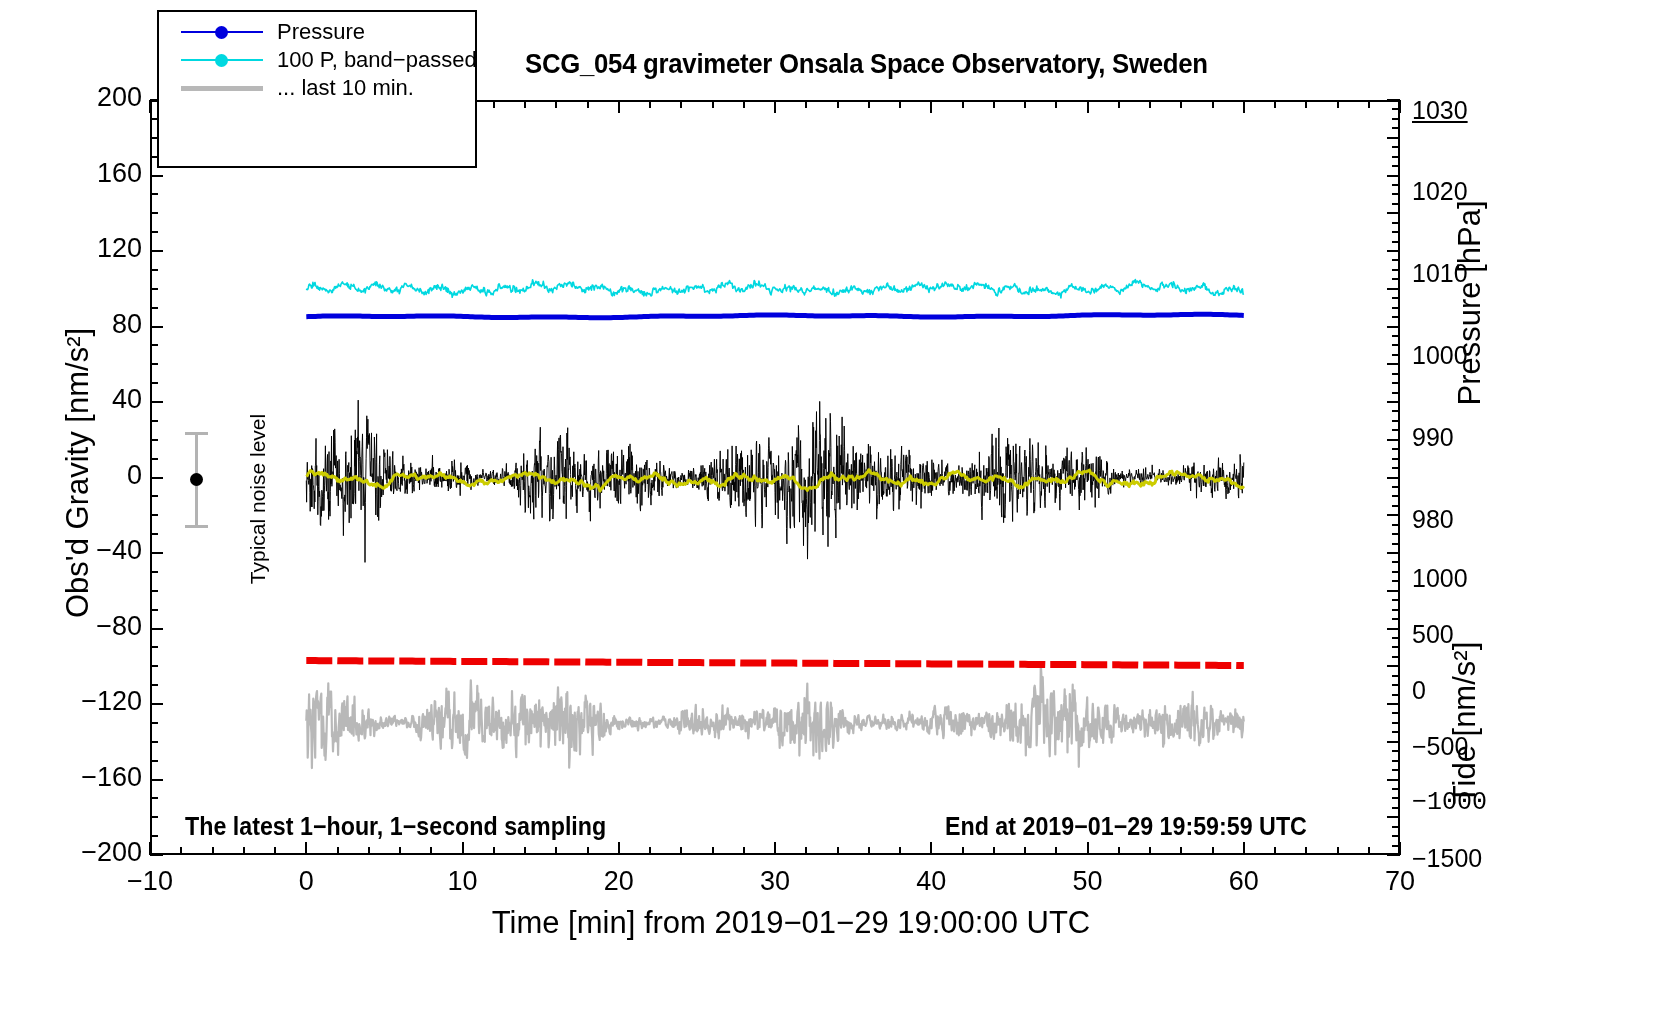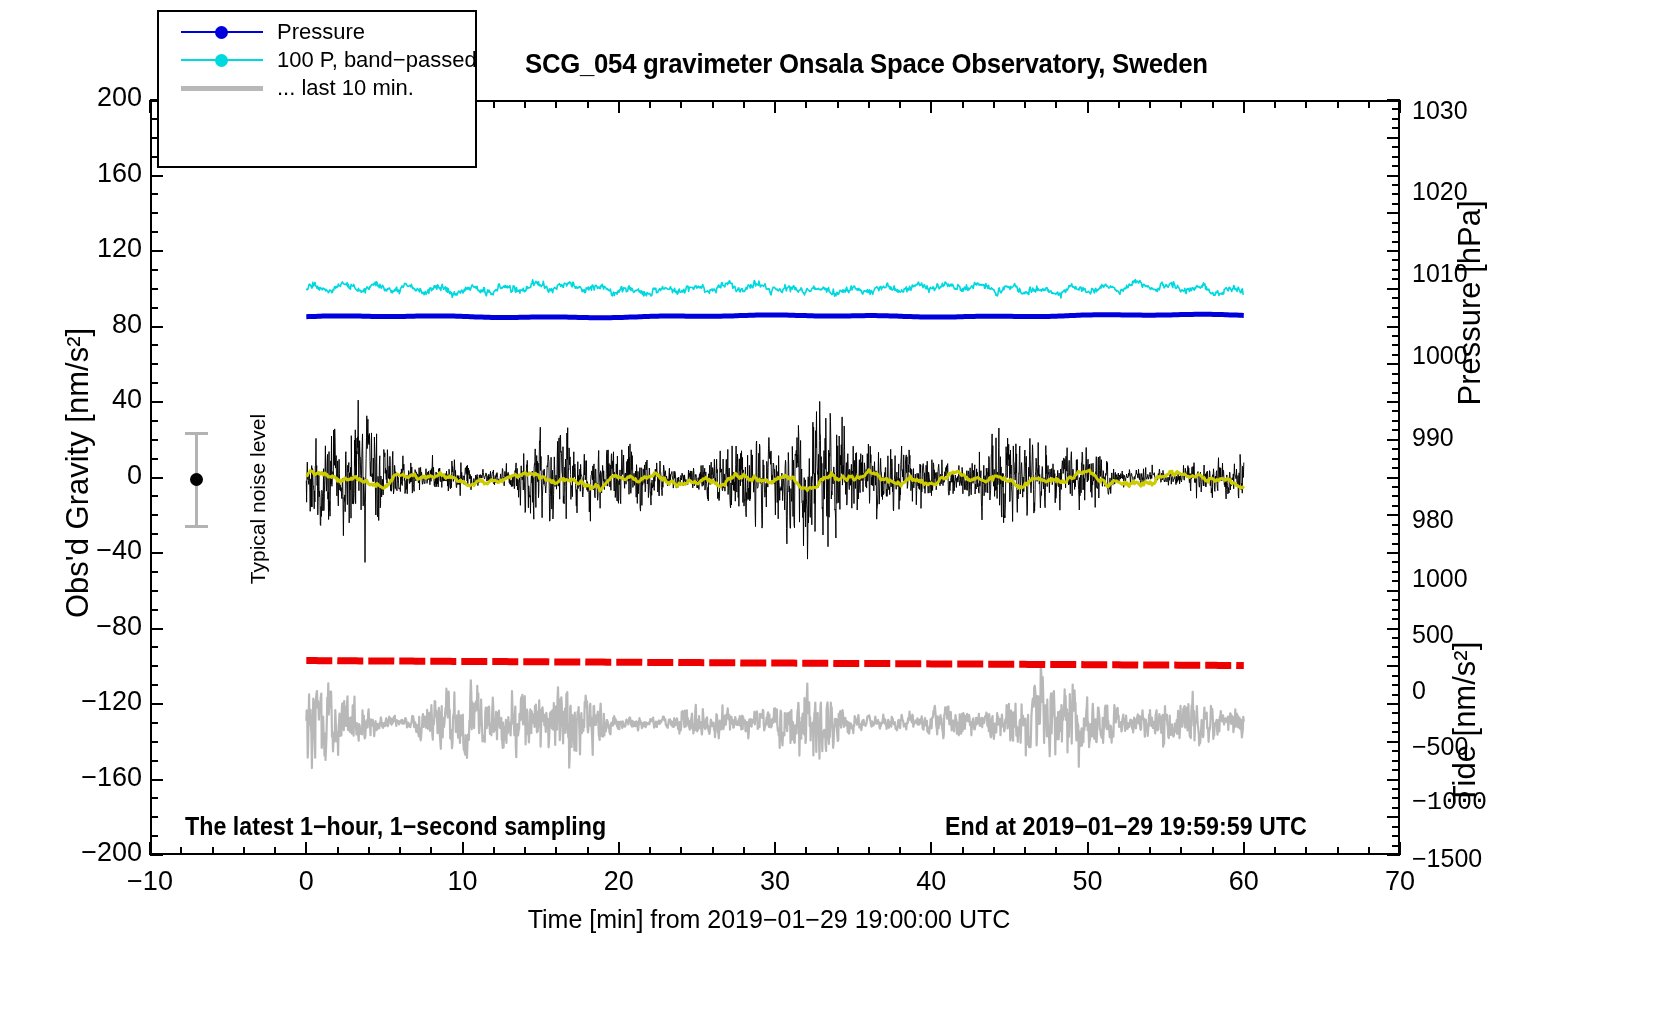--- a/index.html
+++ b/index.html
@@ -28,22 +28,22 @@
     position:absolute;left:1255px;top:285px;width:430px;text-align:center;
     transform:rotate(-90deg);transform-origin:center center;
     font-size:31px;color:#000;white-space:nowrap;
   }
   #ylabel-r2{
     position:absolute;left:1265px;top:705px;width:400px;text-align:center;
     transform:rotate(-90deg);transform-origin:center center;
     font-size:31px;color:#000;white-space:nowrap;
   }
   #xlabel{
-    position:absolute;left:144px;top:905px;width:1250px;text-align:center;
-    font-size:25px;color:#000;white-space:nowrap;
+    position:absolute;left:166px;top:905px;width:1250px;text-align:center;
+    font-size:31px;color:#000;white-space:nowrap;
   }
 
   
   .ytick-left{
     position:absolute;right:1518px;width:150px;text-align:right;
     font-size:27px;color:#000;white-space:nowrap;
   }
   .ytick-r1,.ytick-r2{
     position:absolute;left:1412px;width:110px;text-align:left;
     font-size:25px;color:#000;white-space:nowrap;
@@ -340,21 +340,21 @@
       <div class="ytick-left" style="top: 308.5px;">80</div>
       <div class="ytick-left" style="top: 384px;">40</div>
       <div class="ytick-left" style="top: 459.5px;">0</div>
       <div class="ytick-left" style="top: 535px;">−40</div>
       <div class="ytick-left" style="top: 610.5px;">−80</div>
       <div class="ytick-left" style="top: 686px;">−120</div>
       <div class="ytick-left" style="top: 761.5px;">−160</div>
       <div class="ytick-left" style="top: 837px;">−200</div>
     </div>
   <div id="ytick-labels-r1">
-      <div class="ytick-r1" style="top: 95.5833px;">1030</div>
+      <div class="ytick-r1" style="top: 95.5833px; text-decoration: underline;">1030</div>
       <div class="ytick-r1" style="top: 177.375px;">1020</div>
       <div class="ytick-r1" style="top: 259.167px;">1010</div>
       <div class="ytick-r1" style="top: 340.958px;">1000</div>
       <div class="ytick-r1" style="top: 422.75px;">990</div>
       <div class="ytick-r1" style="top: 504.542px;">980</div>
     </div>
   <div id="ytick-labels-r2">
       <div class="ytick-r2" style="top: 563.969px;">1000</div>
       <div class="ytick-r2" style="top: 619.908px;">500</div>
       <div class="ytick-r2" style="top: 675.847px;">0</div>

